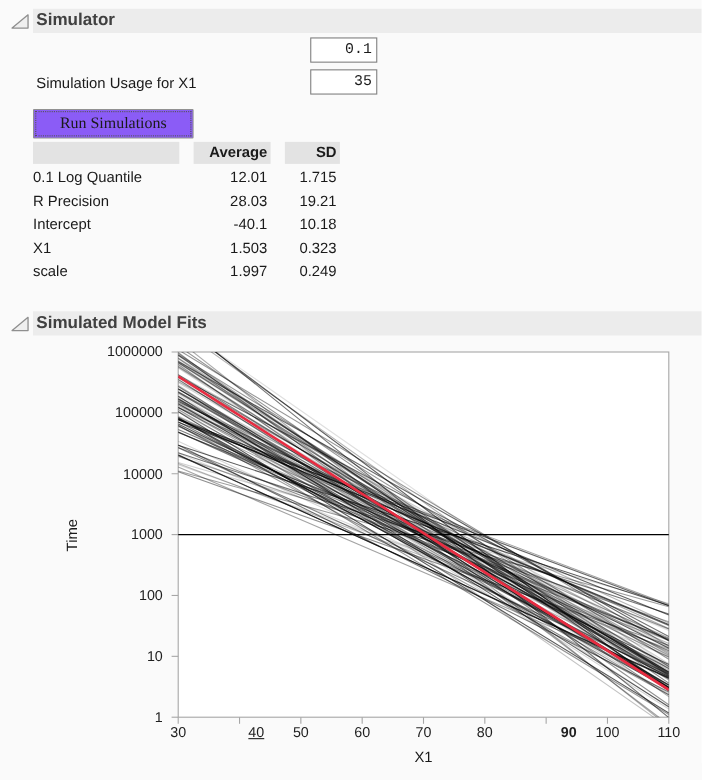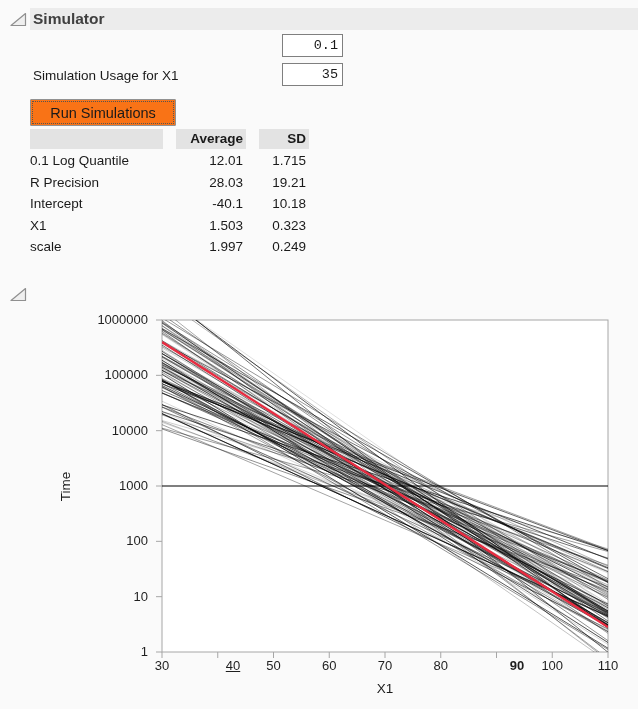--- a/index.html
+++ b/index.html
@@ -20,23 +20,23 @@
   .disc { position:absolute; left:9px; width:19px; height:17px; cursor:pointer; }
   .field-label { position:absolute; left:33px; font-size:13.5px; line-height:16px; white-space:nowrap; }
   .num-input {
     position:absolute; left:282px; width:61px; height:23px;
     border:1px solid #7f7f7f; background:#ffffff;
     font-family:Liberation Mono, monospace; font-size:13.5px;
     text-align:right; padding-right:4px; color:#1a1a1a;
   }
   .run-btn {
     position:absolute; left:30px; top:99px; width:146px; height:27px;
-    background:#f97316; border:1px solid #919191; border-radius:1px;
+    background:#8b5cf6; border:1px solid #919191; border-radius:1px;
     outline:1px dotted #555; outline-offset:-3px;
-    font-family:Liberation Sans, sans-serif; font-size:14.5px; color:#1a1a1a;
+    font-family:Liberation Serif, serif; font-size:14.5px; color:#1a1a1a;
     cursor:pointer;
   }
   .stats-table {
     position:absolute; left:30px; top:129px;
     display:grid; grid-template-columns:133px 70px 50px;
     column-gap:13px; font-size:13.5px;
   }
   .stats-table .th {
     background:#e3e3e3; font-weight:700; height:20px; line-height:20px;
     margin-bottom:1px;
@@ -101,20 +101,23 @@
       <div class="td num">1.503</div>
       <div class="td num">0.323</div>
       <div class="td">scale</div>
       <div class="td num">1.997</div>
       <div class="td num">0.249</div>
     </div>
 
   <svg class="disc" style="top:286px" viewBox="0 0 19 17">
     <polygon points="2,14.5 16.5,14.5 16.5,2.5" fill="#efefef" stroke="#8f8f8f" stroke-width="1.2" stroke-linejoin="round"></polygon>
   </svg>
+  <div class="band" style="top:283px">
+    <span>Simulated Model Fits</span>
+  </div>
 
   <div class="chart-area">
     <svg class="plot" width="468" height="346">
         <defs>
           <clipPath id="plotclip">
             <rect x="12" y="6" width="446" height="332"></rect>
           </clipPath>
         </defs>
         <rect x="12" y="6" width="446" height="332" fill="#ffffff" stroke="#a6a6a6" stroke-width="1"></rect>
         <line x1="6" y1="338" x2="12" y2="338" stroke="#a6a6a6"></line>

